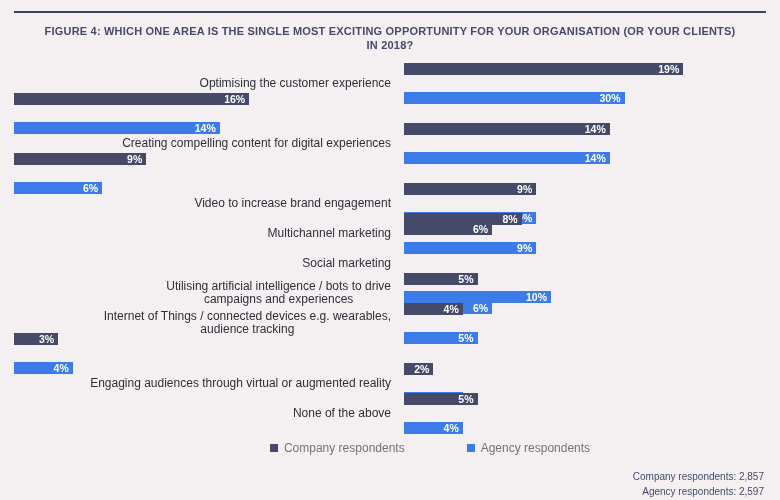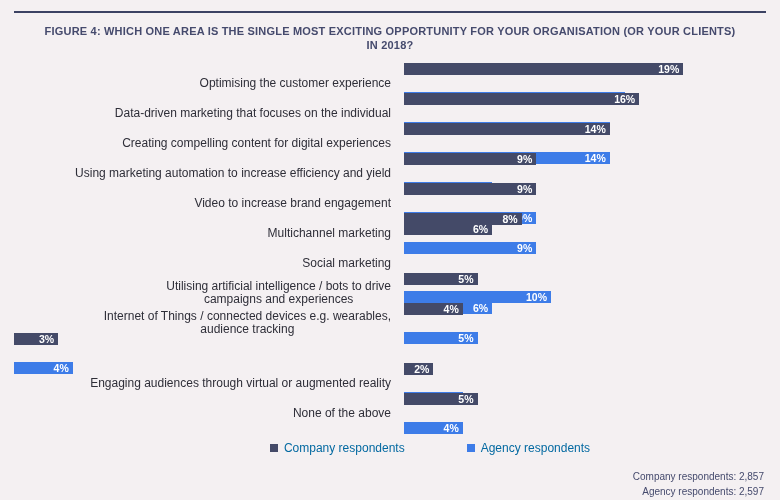--- a/index.html
+++ b/index.html
@@ -78,21 +78,21 @@
     margin-top: 13px;
     display: flex;
     justify-content: center;
     gap: 62px;
     transform: translateX(40px);
   }
   .legend-item {
     display: flex;
     align-items: center;
     font-size: 12px;
-    color: #0369a1;
+    color: #737373;
   }
   .swatch {
     width: 8px;
     height: 8px;
     margin-right: 6px;
     display: inline-block;
   }
   .footer {
     position: absolute;
     right: 16px;
@@ -119,23 +119,20 @@
         <div class="bars">
           <div class="bar" style="width: 279.3px; background: rgb(68, 74, 104);">
             <span>19%</span>
           </div>
           <div class="bar" style="width: 220.5px; background: rgb(61, 124, 232);">
             <span>30%</span>
           </div>
         </div>
       </div>
       <div class="row">
-        <div class="row-label">
-          <span>Data-driven marketing that focuses on the individual</span>
-        </div>
         <div class="bars">
           <div class="bar" style="width: 235.2px; background: rgb(68, 74, 104);">
             <span>16%</span>
           </div>
           <div class="bar" style="width: 205.8px; background: rgb(61, 124, 232);">
             <span>14%</span>
           </div>
         </div>
       </div>
       <div class="row">
@@ -145,23 +142,20 @@
         <div class="bars">
           <div class="bar" style="width: 205.8px; background: rgb(68, 74, 104);">
             <span>14%</span>
           </div>
           <div class="bar" style="width: 205.8px; background: rgb(61, 124, 232);">
             <span>14%</span>
           </div>
         </div>
       </div>
       <div class="row">
-        <div class="row-label">
-          <span>Using marketing automation to increase efficiency and yield</span>
-        </div>
         <div class="bars">
           <div class="bar" style="width: 132.3px; background: rgb(68, 74, 104);">
             <span>9%</span>
           </div>
           <div class="bar" style="width: 88.2px; background: rgb(61, 124, 232);">
             <span>6%</span>
           </div>
         </div>
       </div>
       <div class="row">

